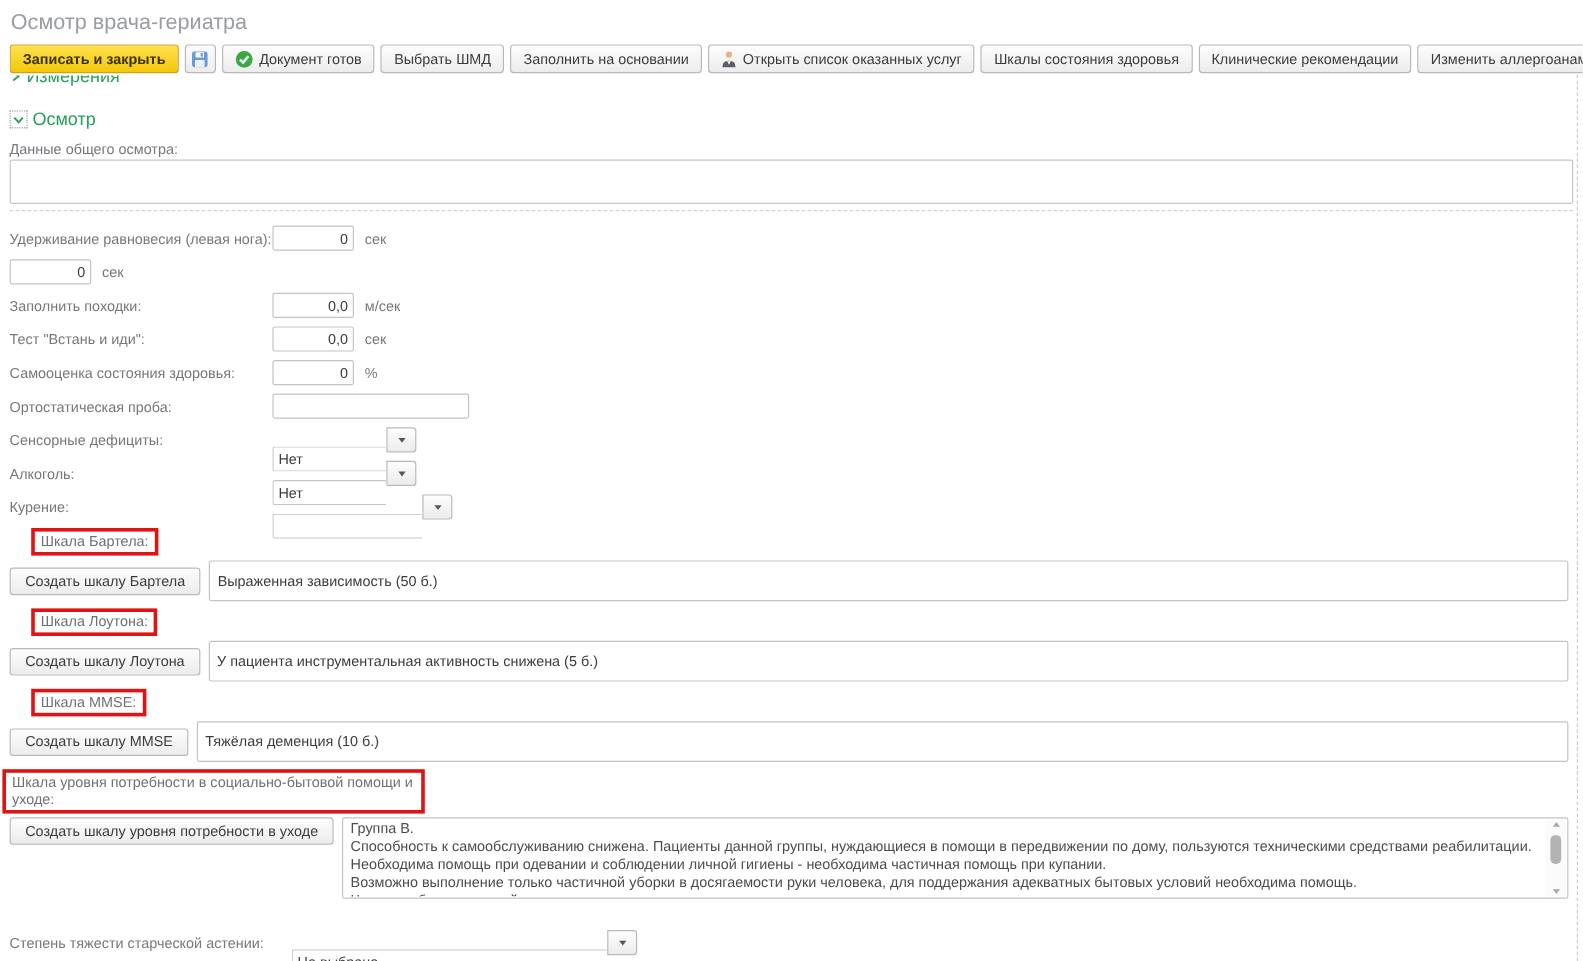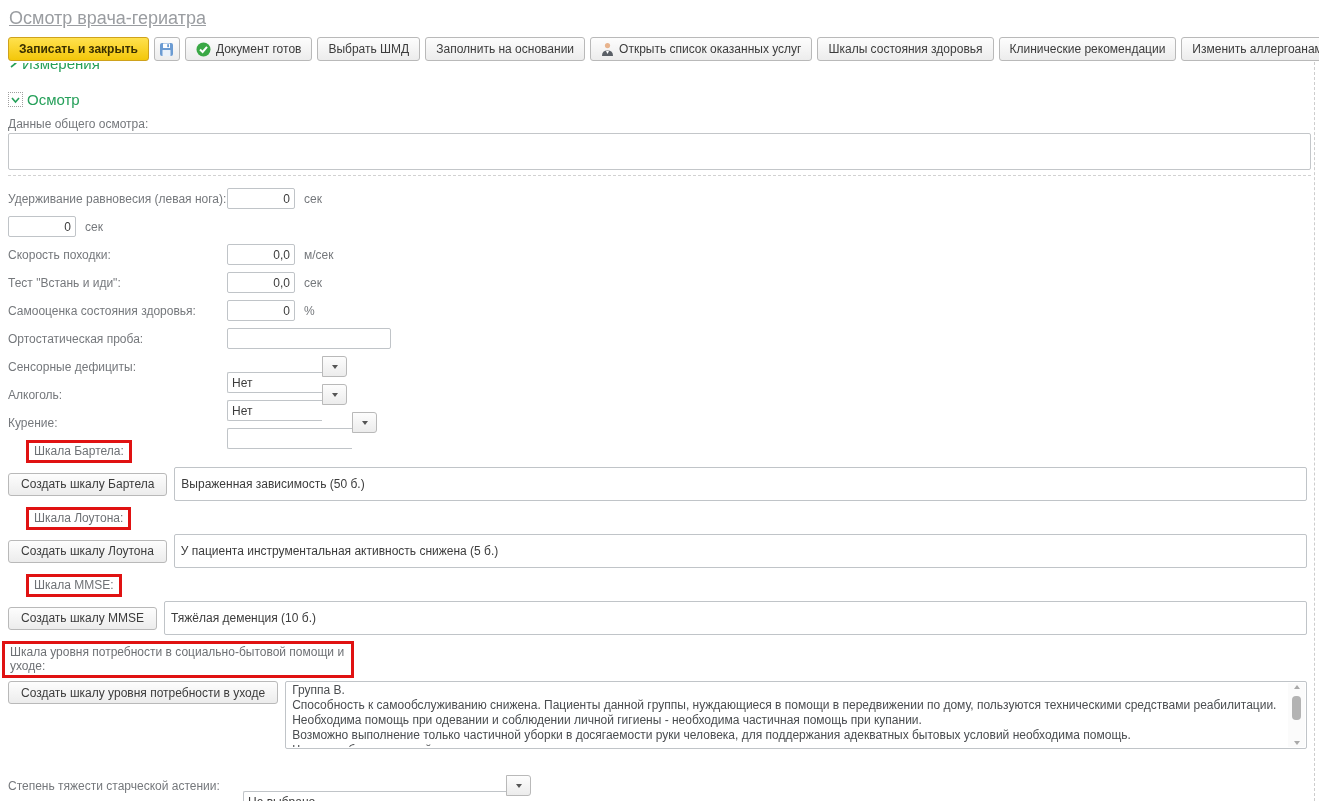--- a/index.html
+++ b/index.html
@@ -1,21 +1,21 @@
 <!DOCTYPE html>
 <html><head>
 <meta charset="utf-8">
 <style>
   * { box-sizing: border-box; }
   html,body { margin:0; padding:0; }
   body {
     width:1319px; height:801px; overflow:hidden; position:relative;
     font-family:"Liberation Sans", sans-serif; font-size:12px; color:#444; background:#fff;
   }
-  .page-title { padding:8px 0 0 9px; font-size:18px; color:#9a9da1;text-decoration:underline; }
+  .page-title { padding:8px 0 0 9px; font-size:18px; color:#9a9da1; }
 
   
   .toolbar {
     display:flex; gap:5px; align-items:center; margin:7px 0 0 8px;
     height:26px; white-space:nowrap; overflow:hidden; position:relative; z-index:3;
     background:#fff; padding-right:2px;
   }
   .tb-btn {
     height:24px; padding:0 10px; display:inline-flex; align-items:center; gap:5px;
     border:1px solid #b9b9b9; border-radius:3px; font-size:12px; color:#3c3c3c;
@@ -187,21 +187,21 @@
 <div class="f-row">
   <span class="field-label">Удерживание равновесия (левая нога):</span>
   <input class="inp num" value="0" style="">
   <span class="unit">сек</span>
 </div>
 <div class="f-row">
   <input class="inp num" value="0" style="">
   <span class="unit">сек</span>
 </div>
 <div class="f-row">
-  <span class="field-label">Скорость походки:</span>
+  <span class="field-label">Заполнить походки:</span>
   <input class="inp num" value="0,0" style="">
   <span class="unit">м/сек</span>
 </div>
 <div class="f-row">
   <span class="field-label">Тест "Встань и иди":</span>
   <input class="inp num" value="0,0" style="">
   <span class="unit">сек</span>
 </div>
 <div class="f-row">
   <span class="field-label">Самооценка состояния здоровья:</span>

